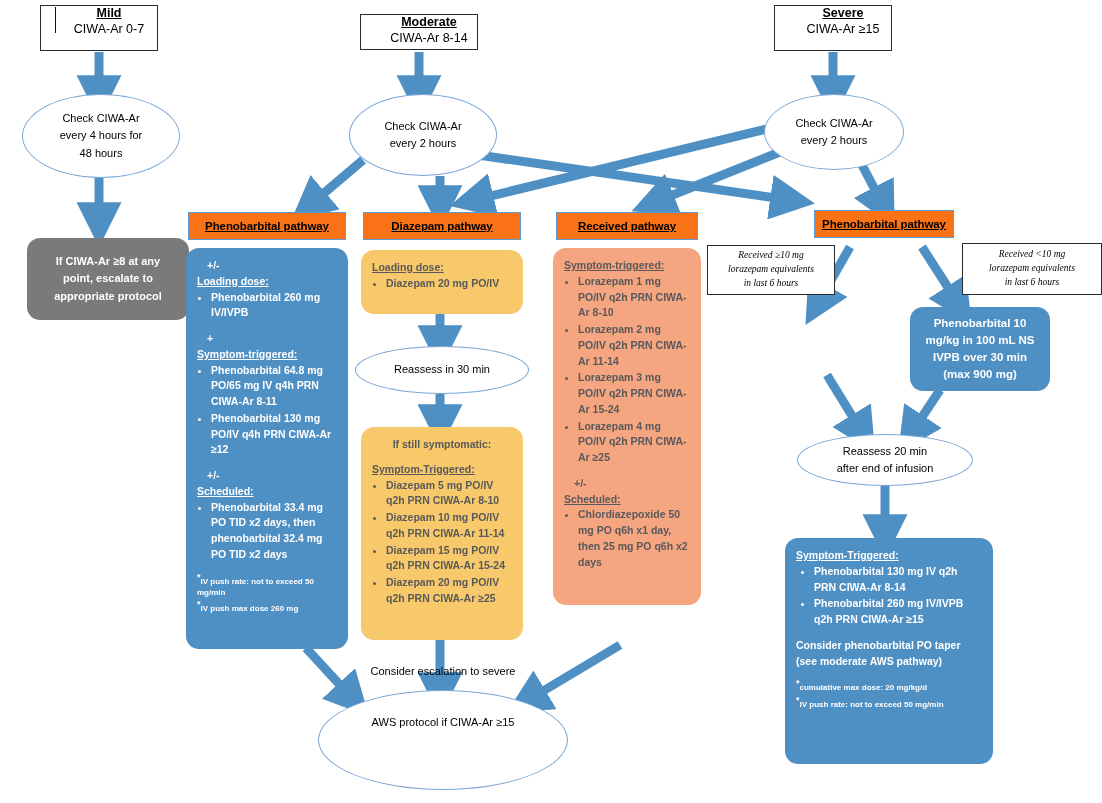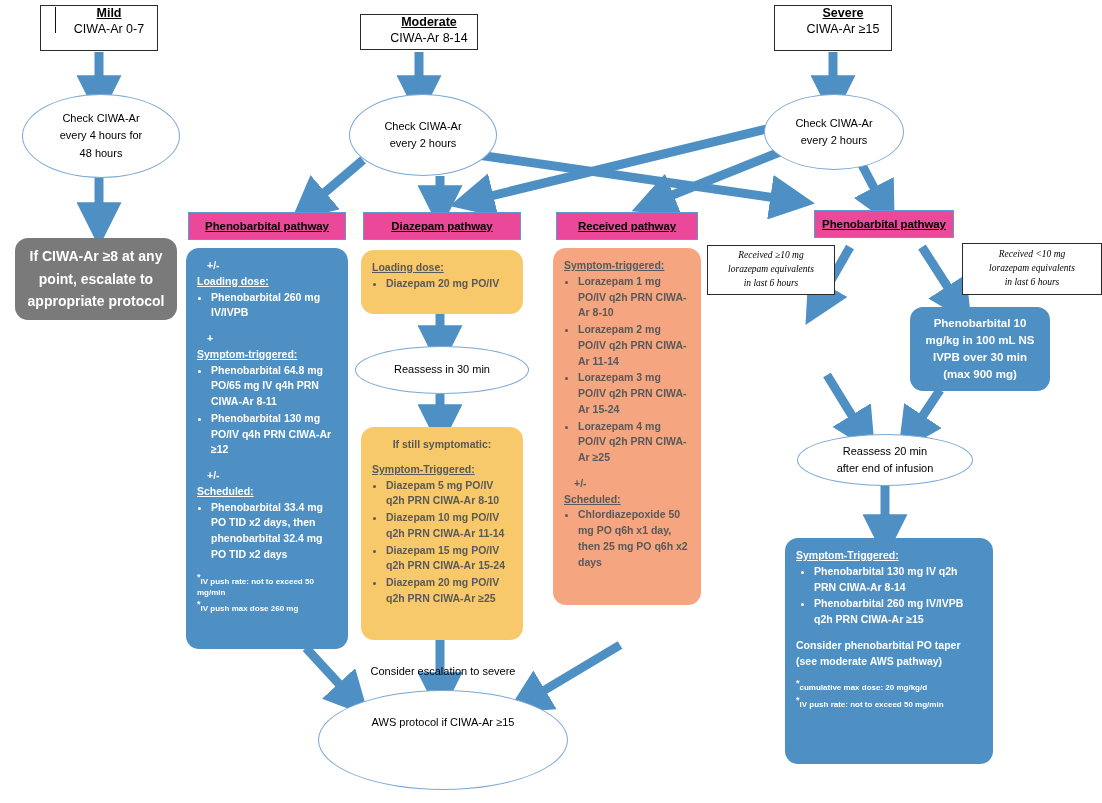--- a/index.html
+++ b/index.html
@@ -9,21 +9,21 @@
   .node{position:absolute;box-sizing:border-box;}
 
   
   .hdr{border:1.5px solid #2b2b2b;background:#fff;text-align:center;
        display:flex;flex-direction:column;align-items:center;justify-content:flex-start;
        font-size:12.5px;line-height:1.25;padding-left:20px;}
   .hdr .t1{font-weight:bold;text-decoration:underline;}
   .hdr .t2{}
 
   
-  .pthdr{border:1px solid #5B9BD5;background:#ec4899;display:flex;
+  .pthdr{border:1px solid #5B9BD5;background:#f97316;display:flex;
          align-items:center;justify-content:center;font-size:11.5px;
          font-weight:600;text-decoration:underline;letter-spacing:-0.1px;}
 
   
   .notebox{border:1.5px solid #2b2b2b;background:#fff;display:flex;
            flex-direction:column;align-items:center;justify-content:center;
            font-style:italic;font-size:9.5px;line-height:1.45;text-align:center;
            font-family:"Liberation Serif","DejaVu Serif",serif;}
 
   
@@ -32,21 +32,21 @@
        text-align:center;font-size:11px;line-height:1.55;}
 
   
   .panel{border-radius:13px;padding:10px 11px;box-sizing:border-box;
          font-size:10.5px;line-height:1.5;}
   .panel.blue{background:#4E8FC4;color:#fff;font-weight:bold;}
   .panel.yellow{background:#F7C96B;color:#595959;font-weight:bold;}
   .panel.orange{background:#F5A580;color:#595959;font-weight:bold;}
   .panel.gray{background:#7A7A7A;color:#fff;font-weight:bold;
               text-align:center;display:flex;align-items:center;justify-content:center;
-              font-size:14px;line-height:1.6;}
+              font-size:11px;line-height:1.6;margin-left:12px;}
   .panel.bluecenter{background:#4E8FC4;color:#fff;font-weight:bold;
               text-align:center;display:flex;align-items:center;justify-content:center;
               font-size:11.5px;line-height:1.5;}
   .ul{text-decoration:underline;}
   ul.bl{margin:0;padding-left:14px;list-style:disc;}
   ul.bl li{margin:0 0 1px 0;}
   .gap{height:9px;}
   .foot{font-size:8px;line-height:1.45;font-weight:bold;margin-top:8px;}
   .sup{font-size:9px;vertical-align:super;}
   svg#arrows{position:absolute;left:0;top:0;width:1102px;height:803px;

